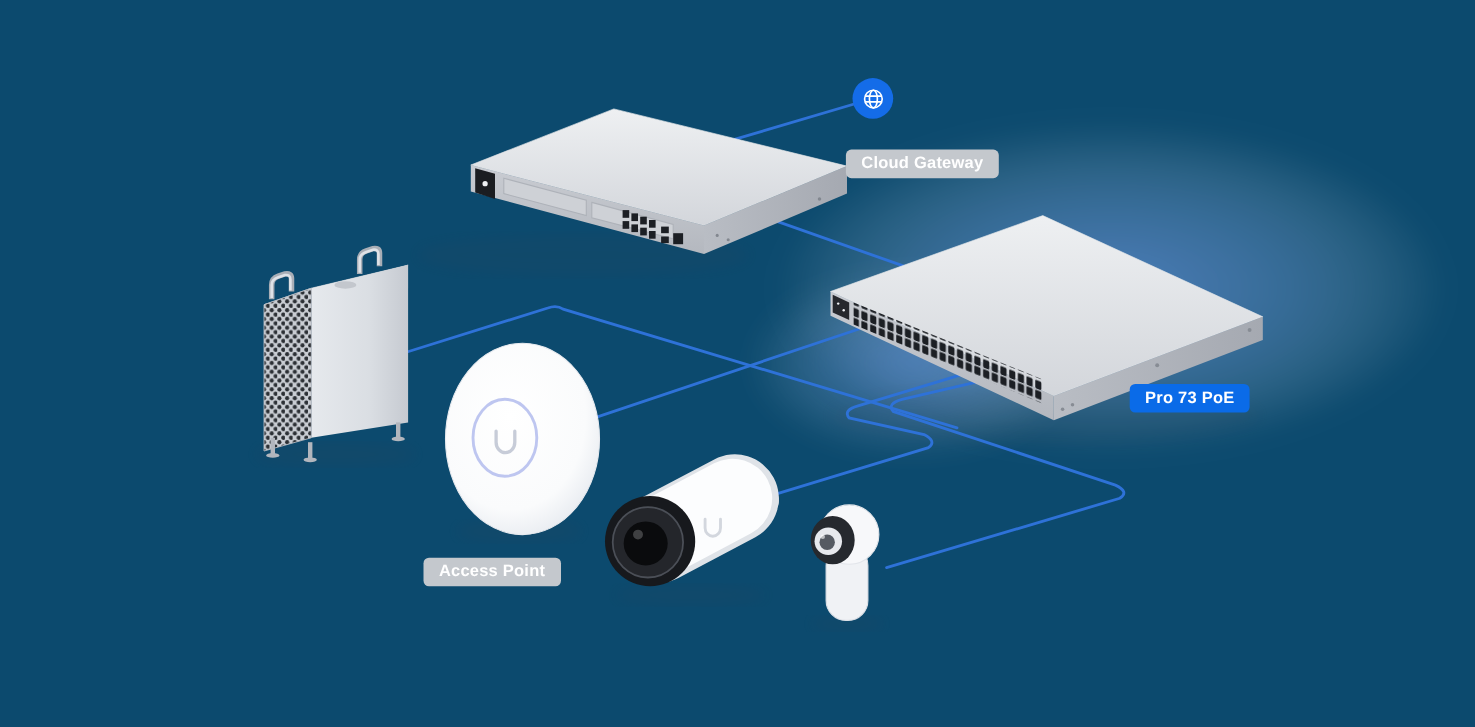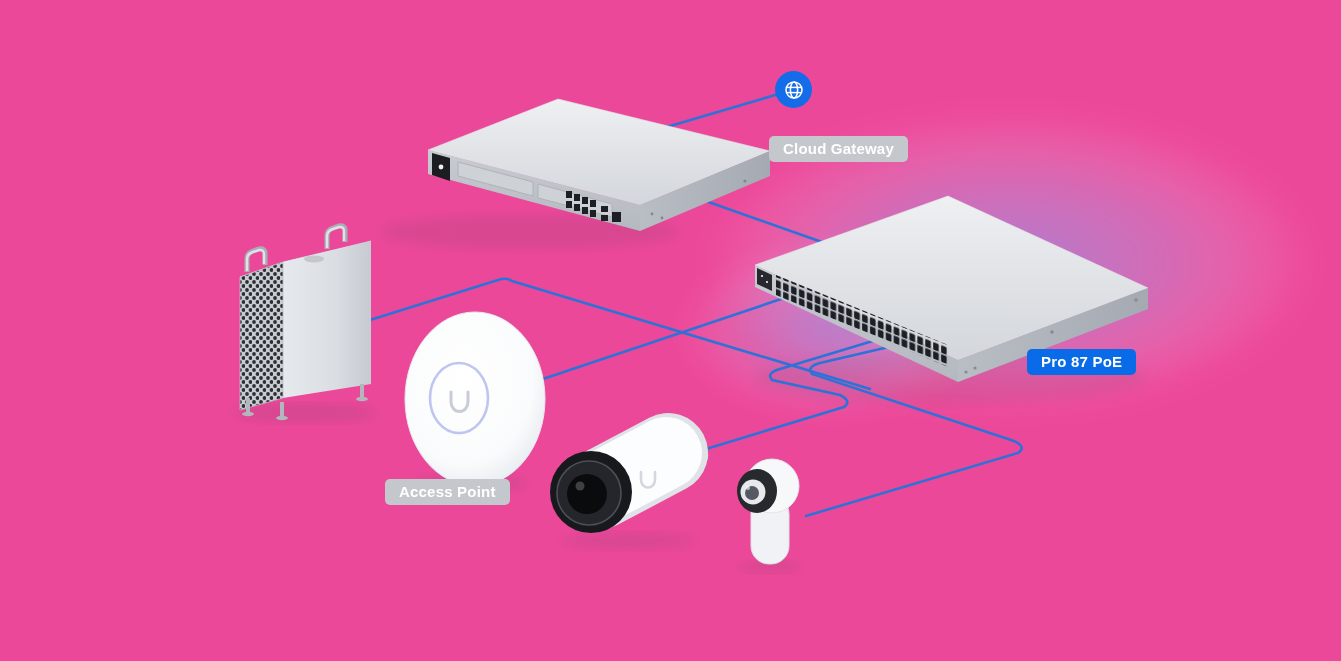--- a/index.html
+++ b/index.html
@@ -1,18 +1,18 @@
 <!DOCTYPE html>
 <html style="--cable-blue: #2E72D8; --globe-blue: #146CE8; --badge-blue: #0A6BE8; --badge-gray: #C4C8CD; --glow-blue: #7CA3F7;"><head>
 <meta charset="utf-8">
 <style>
   html,body{margin:0;padding:0;background:#f3f4f6;}
   .canvas{
     position:relative;width:1341px;height:661px;margin:0 auto;
-    background:#ec4899;overflow:hidden;
+    background:#0c4a6e;overflow:hidden;
     font-family:"Liberation Sans",sans-serif;
   }
   .stage{position:absolute;left:0;top:0;width:1341px;height:661px;}
   .badge{
     position:absolute;color:#ffffff;font-size:15px;font-weight:700;
     letter-spacing:.2px;padding:4px 14px;border-radius:5px;white-space:nowrap;
     line-height:18px;user-select:none;
   }
   .badge.gray{background:var(--badge-gray,#c4c8cd);}
   .badge.blue{background:var(--badge-blue,#0a6be8);}
@@ -195,17 +195,17 @@
     <svg width="22" height="22" viewBox="0 0 22 22" fill="none" stroke="#ffffff" stroke-width="1.5">
       <circle cx="11" cy="11" r="8"></circle>
       <ellipse cx="11" cy="11" rx="3.6" ry="8"></ellipse>
       <line x1="3.4" y1="8.4" x2="18.6" y2="8.4"></line>
       <line x1="3.4" y1="13.6" x2="18.6" y2="13.6"></line>
     </svg>
   </div>
 
   <div class="badge gray" style="left:769px;top:136px">Cloud Gateway</div>
 
-  <div class="badge blue" style="left:1027px;top:349px">Pro 87 PoE</div>
-
-  <div class="badge gray" style="left:385px;top:479px">Access Point</div>
+  <div class="badge blue" style="left:1027px;top:349px">Pro 73 PoE</div>
+
+  <div class="badge gray" style="left:385px;top:507px">Access Point</div>
 
 </div>
 
 </body></html>

